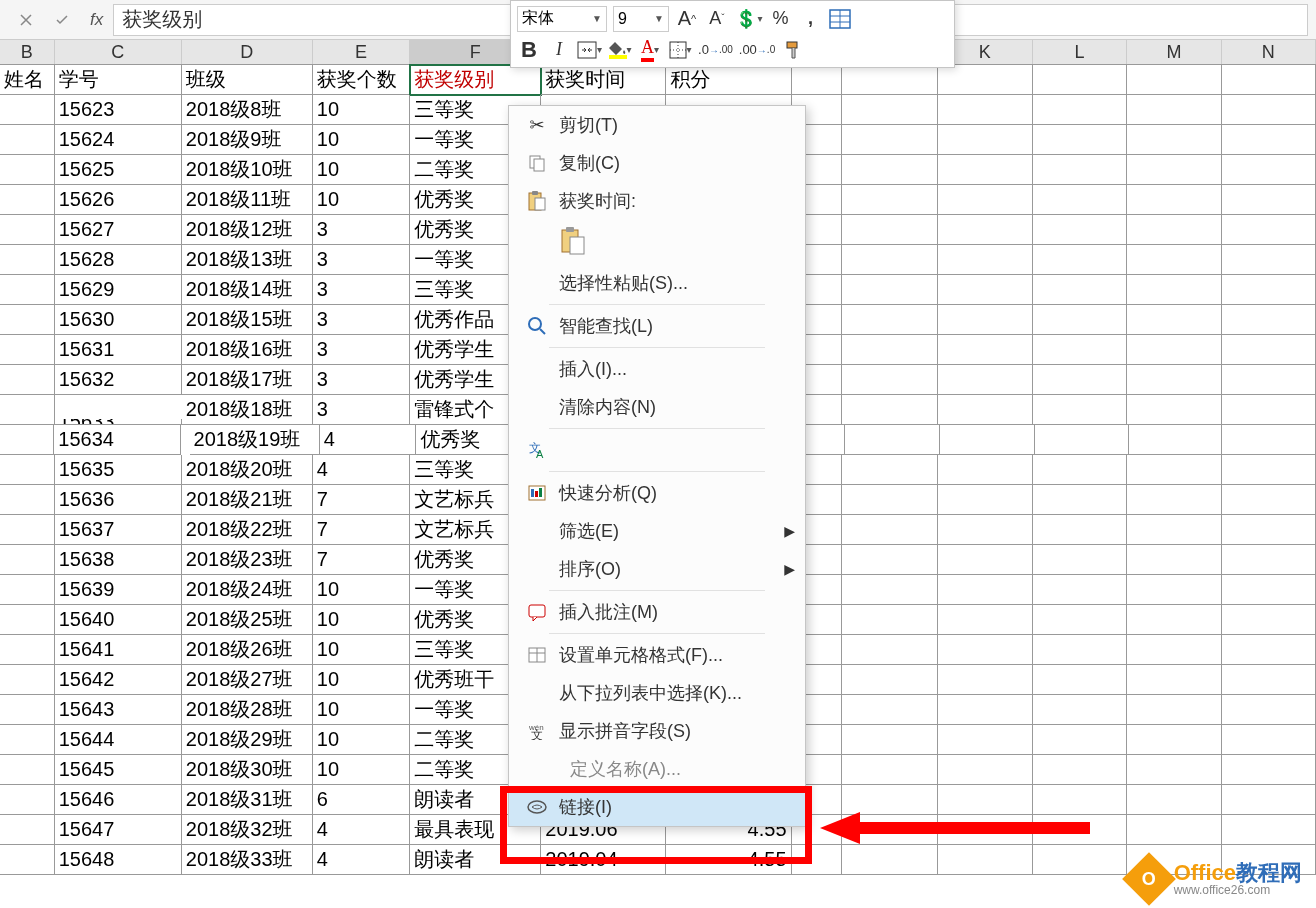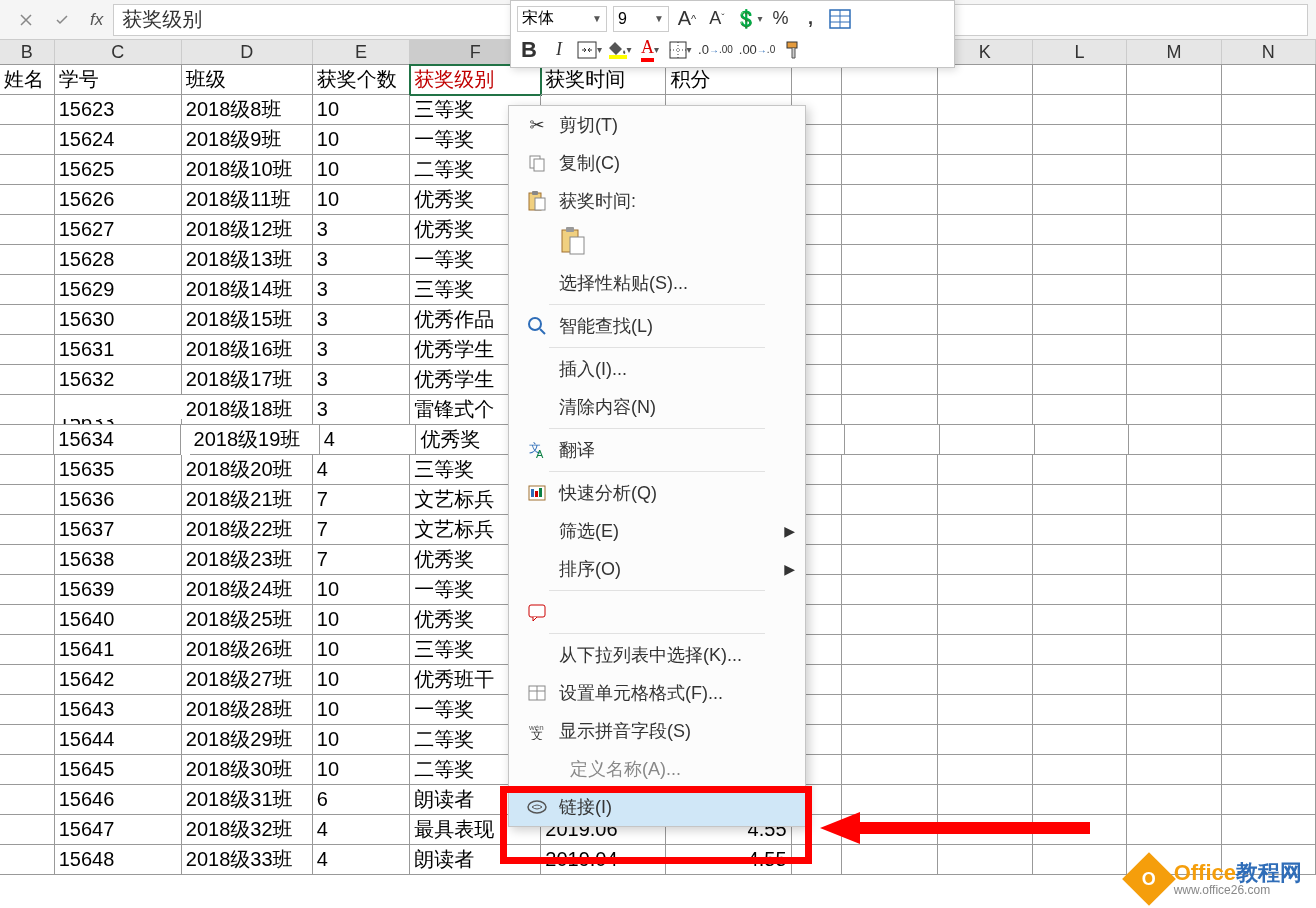--- a/index.html
+++ b/index.html
@@ -861,21 +861,20 @@
     <span class="menu-label">清除内容(N)</span>
   </div>
   <div class="menu-sep"></div>
   <div class="menu-item">
     <span class="menu-icon">
       <svg width="20" height="20" viewBox="0 0 20 20">
           <text x="2" y="12" font-size="12" fill="#2e6db8">文</text>
           <text x="9" y="18" font-size="11" fill="#0b8043">A</text>
         </svg>
     </span>
-    <span class="menu-label">翻译</span>
   </div>
   <div class="menu-sep"></div>
   <div class="menu-item">
     <span class="menu-icon">
       <svg width="20" height="20" viewBox="0 0 20 20">
           <rect x="2" y="3" width="16" height="14" fill="#fff" stroke="#a07030"></rect>
           <rect x="4" y="6" width="3" height="8" fill="#2e6db8"></rect>
           <rect x="8" y="8" width="3" height="6" fill="#c00"></rect>
           <rect x="12" y="5" width="3" height="9" fill="#0b8043"></rect>
         </svg>
@@ -893,37 +892,38 @@
     <span class="menu-arrow">▶</span>
   </div>
   <div class="menu-sep"></div>
   <div class="menu-item">
     <span class="menu-icon">
       <svg width="20" height="18" viewBox="0 0 20 18">
           <rect x="2" y="2" width="16" height="12" rx="2" fill="#fff" stroke="#c00"></rect>
           <path d="M6 14 L6 18 L10 14" fill="#fff" stroke="#c00"></path>
         </svg>
     </span>
+    <span class="menu-label">插入批注(M)</span>
   </div>
   <div class="menu-sep"></div>
-  <div class="menu-item">
-    <span class="menu-icon"></span>
-    <span class="menu-label">从下拉列表中选择(K)...</span>
-  </div>
   <div class="menu-item">
     <span class="menu-icon">
       <svg width="20" height="18" viewBox="0 0 20 18">
           <rect x="2" y="2" width="16" height="14" fill="#fff" stroke="#888"></rect>
           <line x1="2" y1="7" x2="18" y2="7" stroke="#888"></line>
           <line x1="10" y1="2" x2="10" y2="16" stroke="#888"></line>
         </svg>
     </span>
     <span class="menu-label">设置单元格格式(F)...</span>
   </div>
   <div class="menu-item">
+    <span class="menu-icon"></span>
+    <span class="menu-label">从下拉列表中选择(K)...</span>
+  </div>
+  <div class="menu-item">
     <span class="menu-icon">
       <svg width="20" height="18" viewBox="0 0 20 18">
           <text x="2" y="8" font-size="8" fill="#555">wén</text>
           <text x="4" y="17" font-size="12" fill="#333">文</text>
         </svg>
     </span>
     <span class="menu-label">显示拼音字段(S)</span>
   </div>
   <div class="menu-item" style="color:#888;padding-left:57px">
     <span class="menu-label">定义名称(A)...</span>

